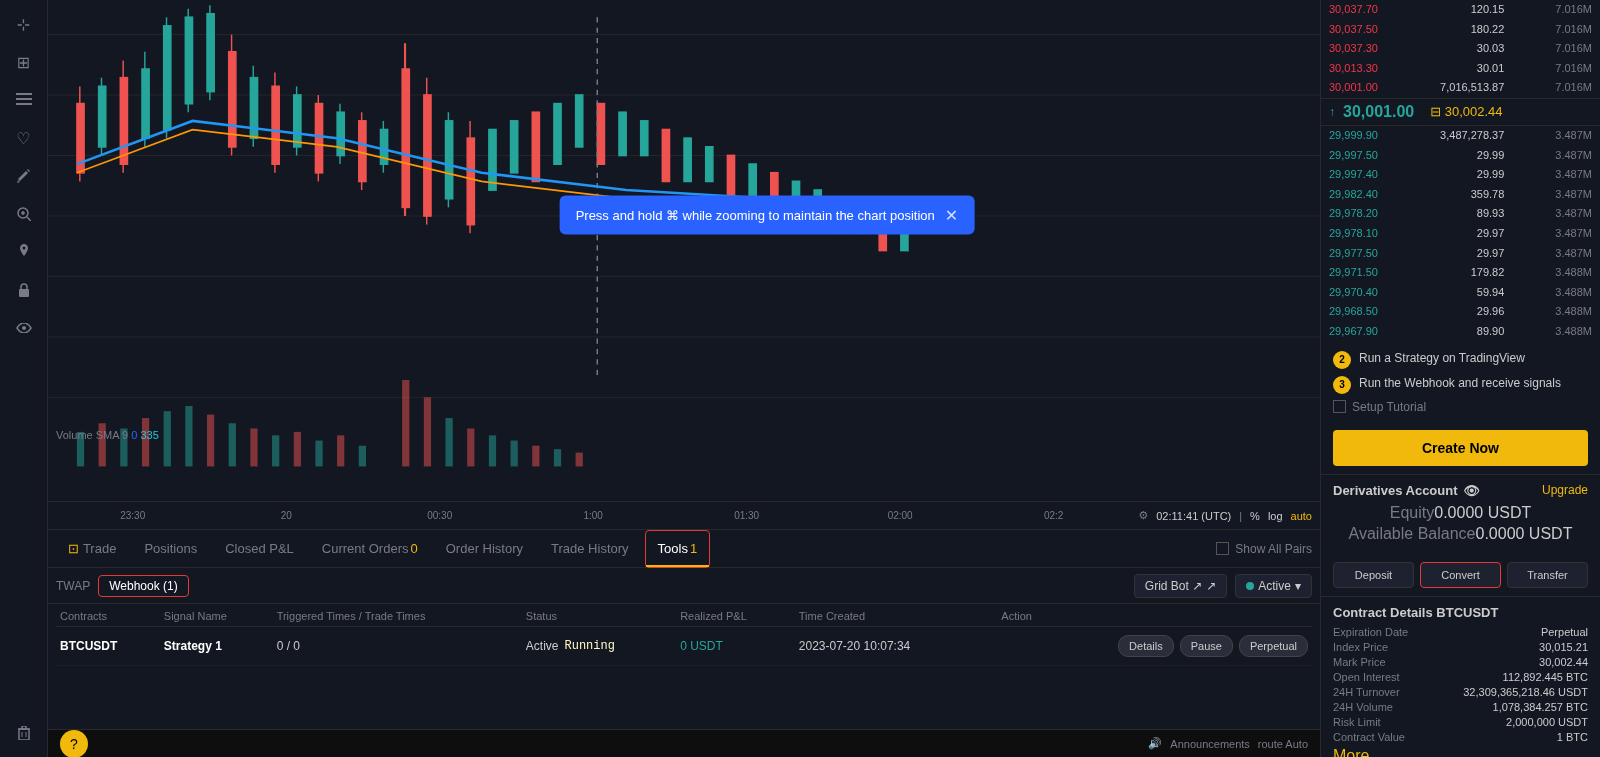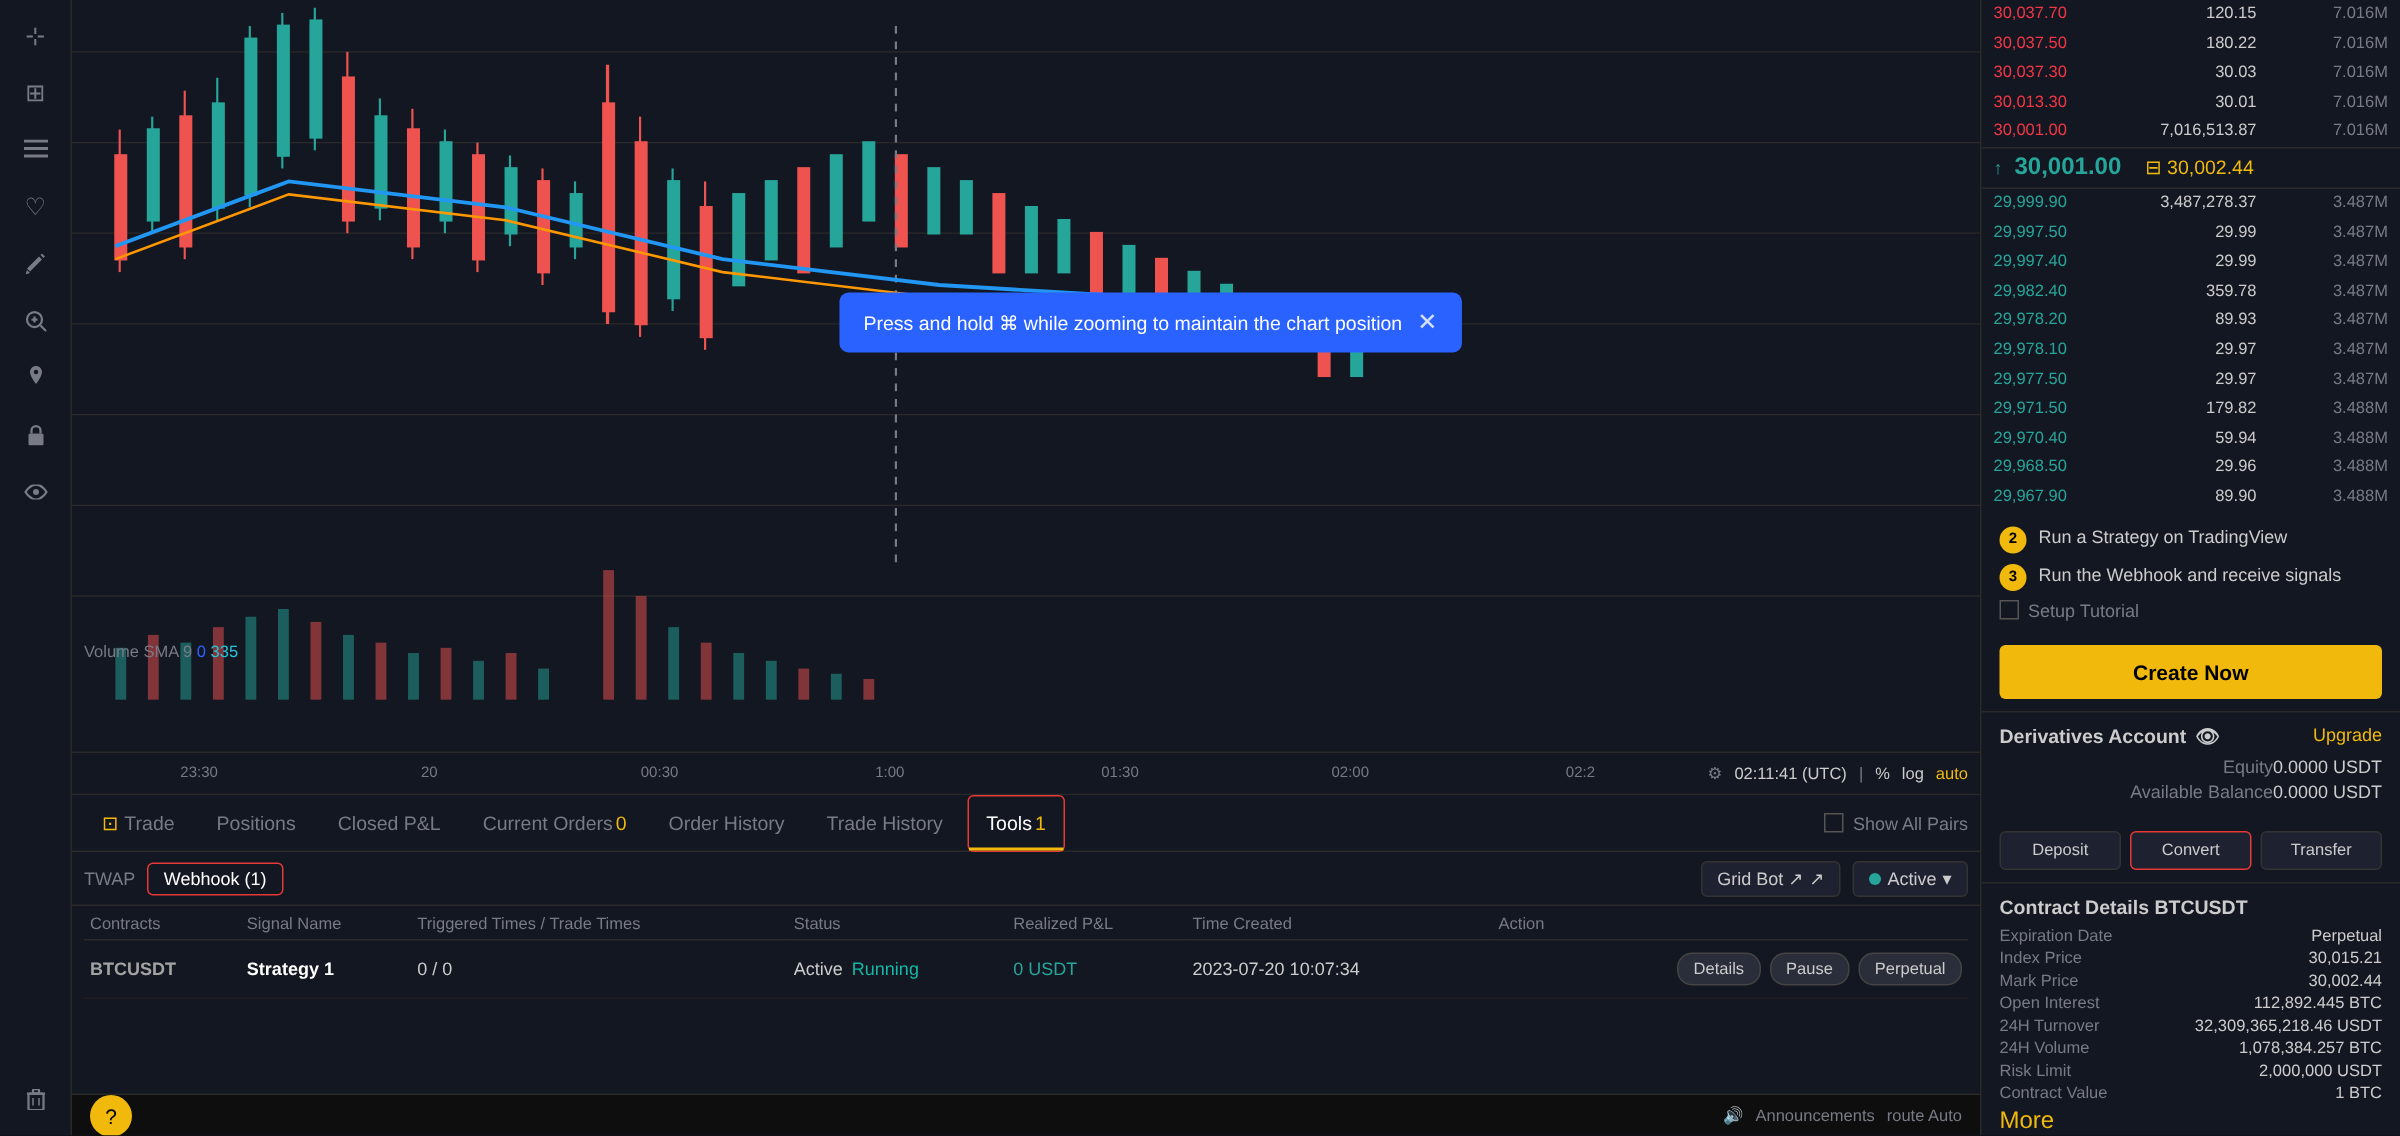--- a/index.html
+++ b/index.html
@@ -266,21 +266,21 @@
       font-size: 11px;
       padding: 6px 4px 4px;
       border-bottom: 1px solid #2a2a2a;
     }
     .trade-table td {
       padding: 8px 4px;
       font-size: 12px;
       color: #ccc;
       border-bottom: 1px solid #1e1e1e;
     }
-    .trade-table td.contract { font-weight: bold; color: #a3a3a3; }
+    .trade-table td.contract { font-weight: bold; color: #ffffff; }
     .trade-table td.signal { font-weight: bold; color: #fff; }
     .trade-table td.pnl { color: #26a69a; }
     .action-btns {
       display: flex;
       gap: 6px;
       justify-content: flex-end;
     }
     .btn-details, .btn-pause, .btn-terminate {
       padding: 4px 10px;
       border-radius: 10px;
@@ -414,22 +414,22 @@
       color: #ccc;
       font-weight: bold;
     }
     .upgrade-link {
       color: #f0b90b;
       font-size: 12px;
       cursor: pointer;
     }
     .balance-row {
       display: flex;
-      justify-content: flex-end;
-      font-size: 12px;
+      justify-content: center;
+      font-size: 16px;
       margin-bottom: 3px;
     }
     .balance-label { color: #787b86; }
     .balance-value { color: #ccc; }
 
     
     .action-row {
       display: flex;
       gap: 6px;
       margin: 8px 12px;
@@ -803,21 +803,21 @@
           </tr>
         </thead>
         <tbody>
           <tr>
             <td class="contract">BTCUSDT</td>
             <td class="signal">Strategy 1</td>
             <td>0 / 0</td>
             <td>
               <div class="status-cell">
                 <span class="status-active">Active</span>
-                <span class="status-running" style="color:#14b8a6;">Running</span>
+                <span class="status-running" style="color:#fef9c3;font-family:Liberation Mono, monospace;">Running</span>
               </div>
             </td>
             <td class="pnl">0 USDT</td>
             <td>2023-07-20 10:07:34</td>
             <td></td>
             <td>
               <div class="action-btns">
                 <button class="btn-details">Details</button>
                 <button class="btn-pause">Pause</button>
                 <button class="btn-terminate">Perpetual</button>

